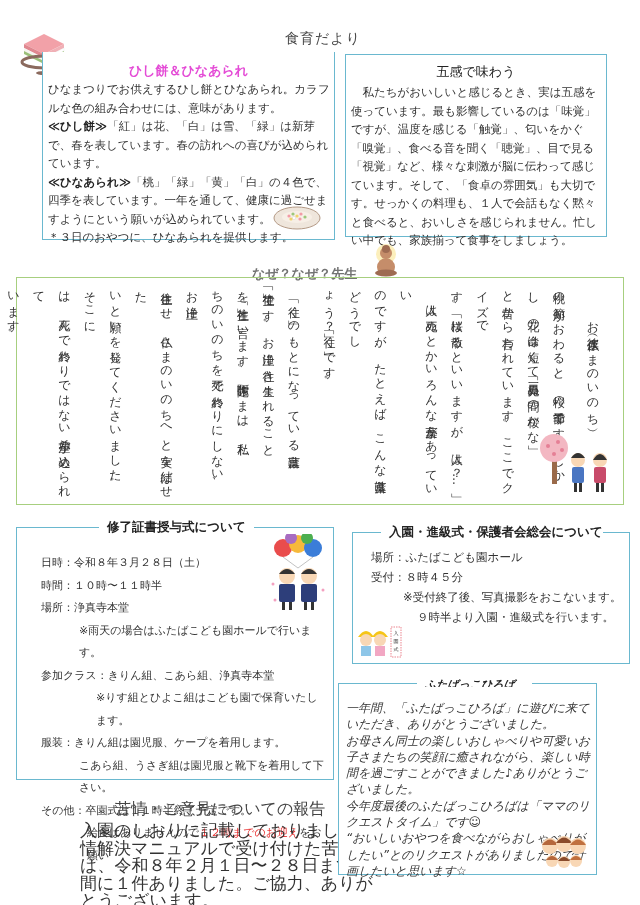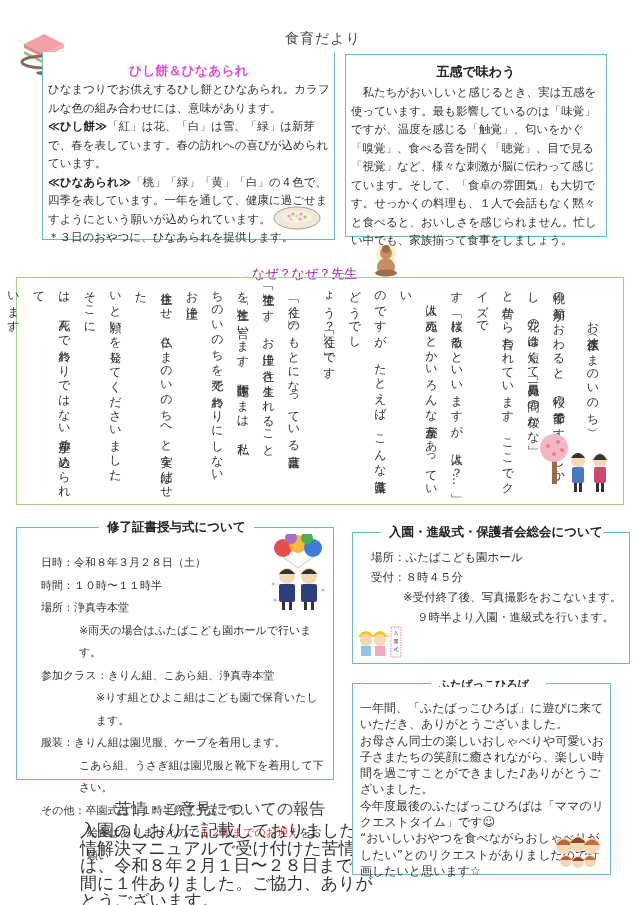--- a/index.html
+++ b/index.html
@@ -15,25 +15,25 @@
   .box { position: absolute; border: 1.5px solid #6ab8cf; background: #fff; }
 
   
   .box1 { left: 42px; top: 52px; width: 293px; height: 188px; border-top: none; }
   .box1-title { position: absolute; left: 0; right: 0; top: 10px; text-align: center; font-weight: bold; color: #e44bd6; font-size: 13px; }
   .box1-body { position: absolute; left: 5px; right: 4px; top: 28px; font-size: 11.5px; line-height: 18.5px; color: #333; }
   .box1-body b { font-weight: bold; color: #222; }
 
   
   .box2 { left: 345px; top: 54px; width: 262px; height: 183px; }
-  .box2-title { position: absolute; left: 0; right: 0; top: 8px; text-align: center; font-weight: bold; font-size: 13px; color: #222; }
+  .box2-title { position: absolute; left: 0; right: 0; top: 8px; text-align: center; font-weight: normal; font-size: 13px; color: #222; }
   .box2-body { position: absolute; left: 5px; right: 3px; top: 28px; font-size: 11.5px; line-height: 18.5px; color: #333; }
 
   
-  .naze-title { left: 252px; top: 265px; font-size: 13px; font-weight: normal; color: #a21caf; }
+  .naze-title { left: 252px; top: 265px; font-size: 13px; font-weight: bold; color: #737373; }
   .naze-box { left: 16px; top: 277px; width: 608px; height: 228px; border: 1.5px solid #a7cf7f; border-left: 1.5px solid #a7cf7f; }
   .vert-text {
     position: absolute; top: 5px; right: 14px; height: 218px;
     writing-mode: vertical-rl; -webkit-writing-mode: vertical-rl;
     font-size: 12px; line-height: 25.5px; letter-spacing: 1px; color: #333;
   }
   .vert-title { position: absolute; top: 35px; right: 22px; writing-mode: vertical-rl; font-size: 12px; color: #333; letter-spacing: 1px; }
 
   
   .box3 { left: 16px; top: 527px; width: 318px; height: 253px; }
@@ -42,21 +42,21 @@
   .red { color: #e8302f; }
 
   .complaint-title { left: 115px; top: 799px; font-size: 16px; color: #444; }
   .complaint-body { left: 40px; top: 822px; width: 300px; font-size: 17px; line-height: 17.5px; color: #333; margin-left: 40px; }
 
   
   .box4 { left: 352px; top: 532px; width: 278px; height: 132px; }
   .box4-body { position: absolute; left: 18px; right: 4px; top: 14px; font-size: 11.5px; line-height: 20px; color: #333; }
 
   
-  .box5 { left: 352px; top: 683px; width: 259px; height: 192px; }
+  .box5 { left: 338px; top: 683px; width: 259px; height: 192px; font-style: italic; }
   .box5-body { position: absolute; left: 7px; right: 4px; top: 16px; font-size: 12px; line-height: 16.3px; color: #333; }
 
   .illust { position: absolute; }
 </style>
 </head>
 <body>
 
 <div class="abs header-title">食育だより</div>
 
 <div class="illust" style="left:20px;top:32px;width:48px;height:44px;">

